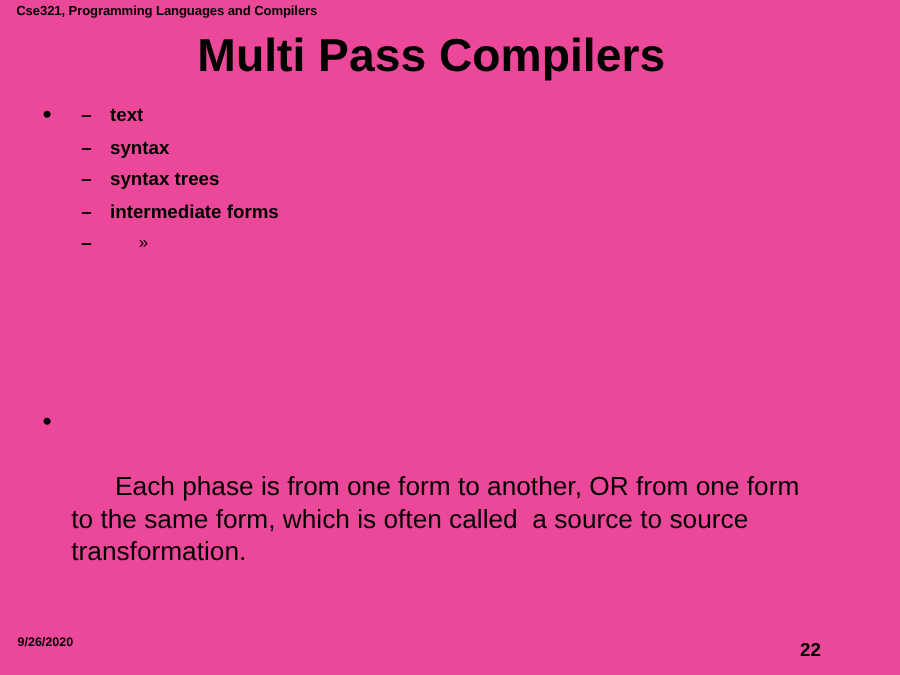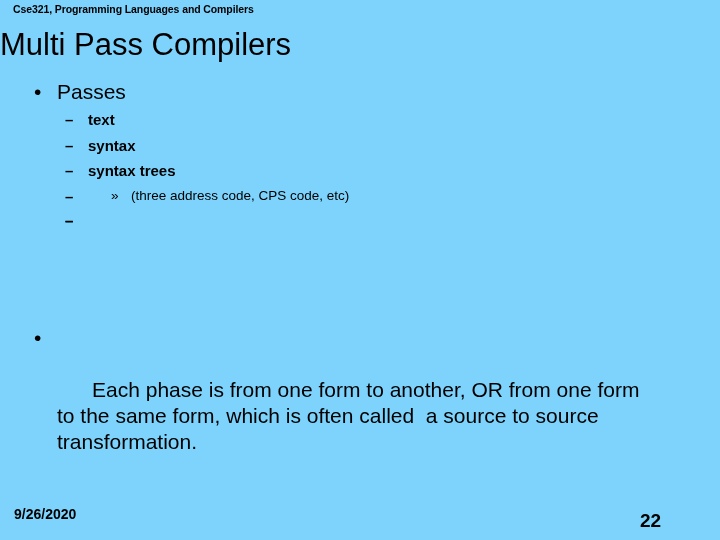--- a/index.html
+++ b/index.html
@@ -15,43 +15,44 @@
     font-family: "Liberation Sans", sans-serif;
     color: #000000;
     -webkit-font-smoothing: none;
   }
 
   .slide {
     position: absolute;
     inset: 0;
     width: 720px;
     height: 540px;
-    background: #7dd3fc;
+    background: #ec4899;
   }
 
   
   .course-header {
     position: absolute;
     left: 13px;
     top: 3px;
     font-size: 10.5px;
     font-weight: bold;
     letter-spacing: -0.1px;
     line-height: 13px;
     white-space: nowrap;
   }
 
   
   .slide-title {
     position: absolute;
     left: 0;
     top: 27px;
     width: 690px;
-    font-size: 31px;
-    font-weight: normal;
+    text-align: center;
+    font-size: 37px;
+    font-weight: bold;
     line-height: 36px;
     letter-spacing: 0px;
     white-space: nowrap;
   }
 
   
   .body-area {
     position: absolute;
     left: 0;
     top: 78px;
@@ -133,49 +134,48 @@
     top: 0;
     font-size: 21px;
     line-height: 26px;
   }
 
   
   .footer-date {
     position: absolute;
     left: 14px;
     top: 508px;
-    font-size: 14px;
+    font-size: 10px;
     font-weight: bold;
     line-height: 13px;
     white-space: nowrap;
   }
   .footer-page {
     position: absolute;
     left: 640px;
     top: 512px;
-    font-size: 19px;
+    font-size: 15px;
     font-weight: bold;
     line-height: 18px;
     white-space: nowrap;
   }
 </style>
 </head>
 <body>
 
 <div class="slide">
 
   <div class="course-header">Cse321, Programming Languages and Compilers</div>
 
   <div class="slide-title">Multi Pass Compilers</div>
 
   <div class="body-area">
 
     <div class="lvl1">
       <span class="marker">•</span>
-      <span>Passes</span>
     </div>
 
     <div class="lvl2-group">
 
       <div class="lvl2">
         <span class="marker">–</span>
         <span>text</span>
       </div>
 
       <div class="lvl2">
@@ -183,25 +183,25 @@
         <span>syntax</span>
       </div>
 
       <div class="lvl2">
         <span class="marker">–</span>
         <span>syntax trees</span>
       </div>
 
       <div class="lvl2">
         <span class="marker">–</span>
+        <span>intermediate forms</span>
       </div>
 
       <div class="lvl3">
         <span class="marker">»</span>
-        <span>(three address code, CPS code, etc)</span>
       </div>
 
       <div class="lvl2">
         <span class="marker">–</span>
       </div>
 
       <div class="lvl2">
         <span class="marker">–</span>
       </div>
 

